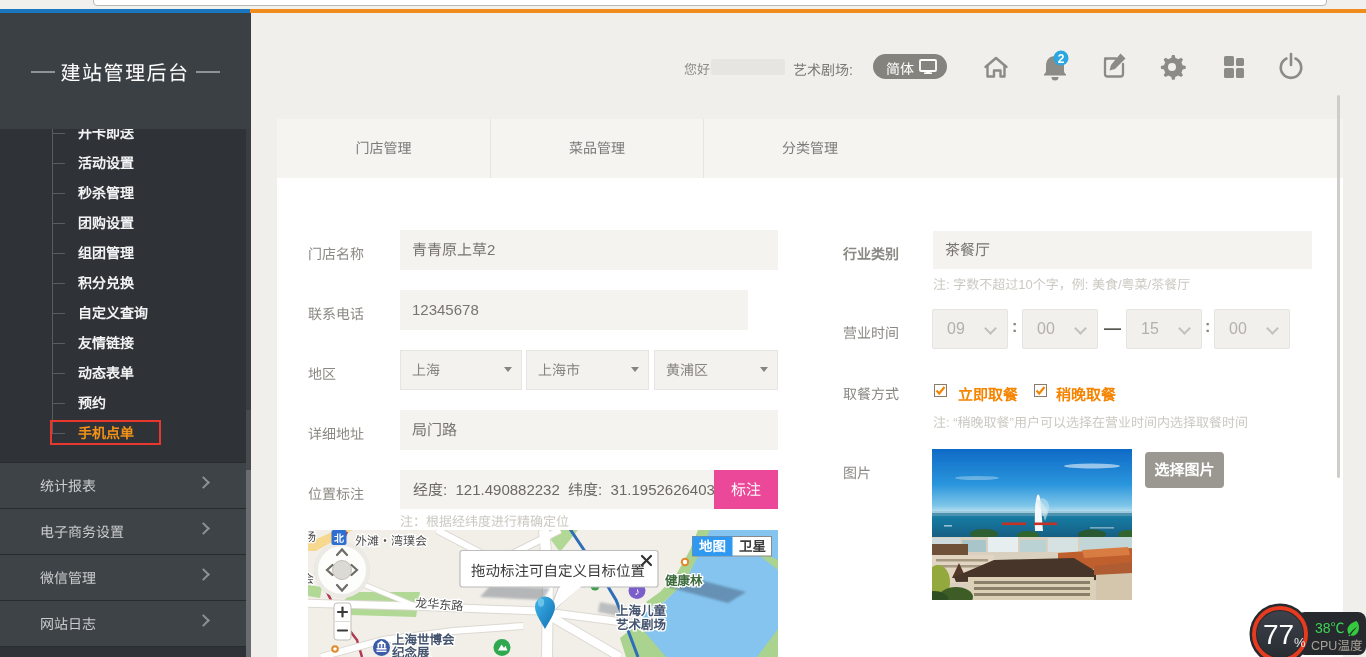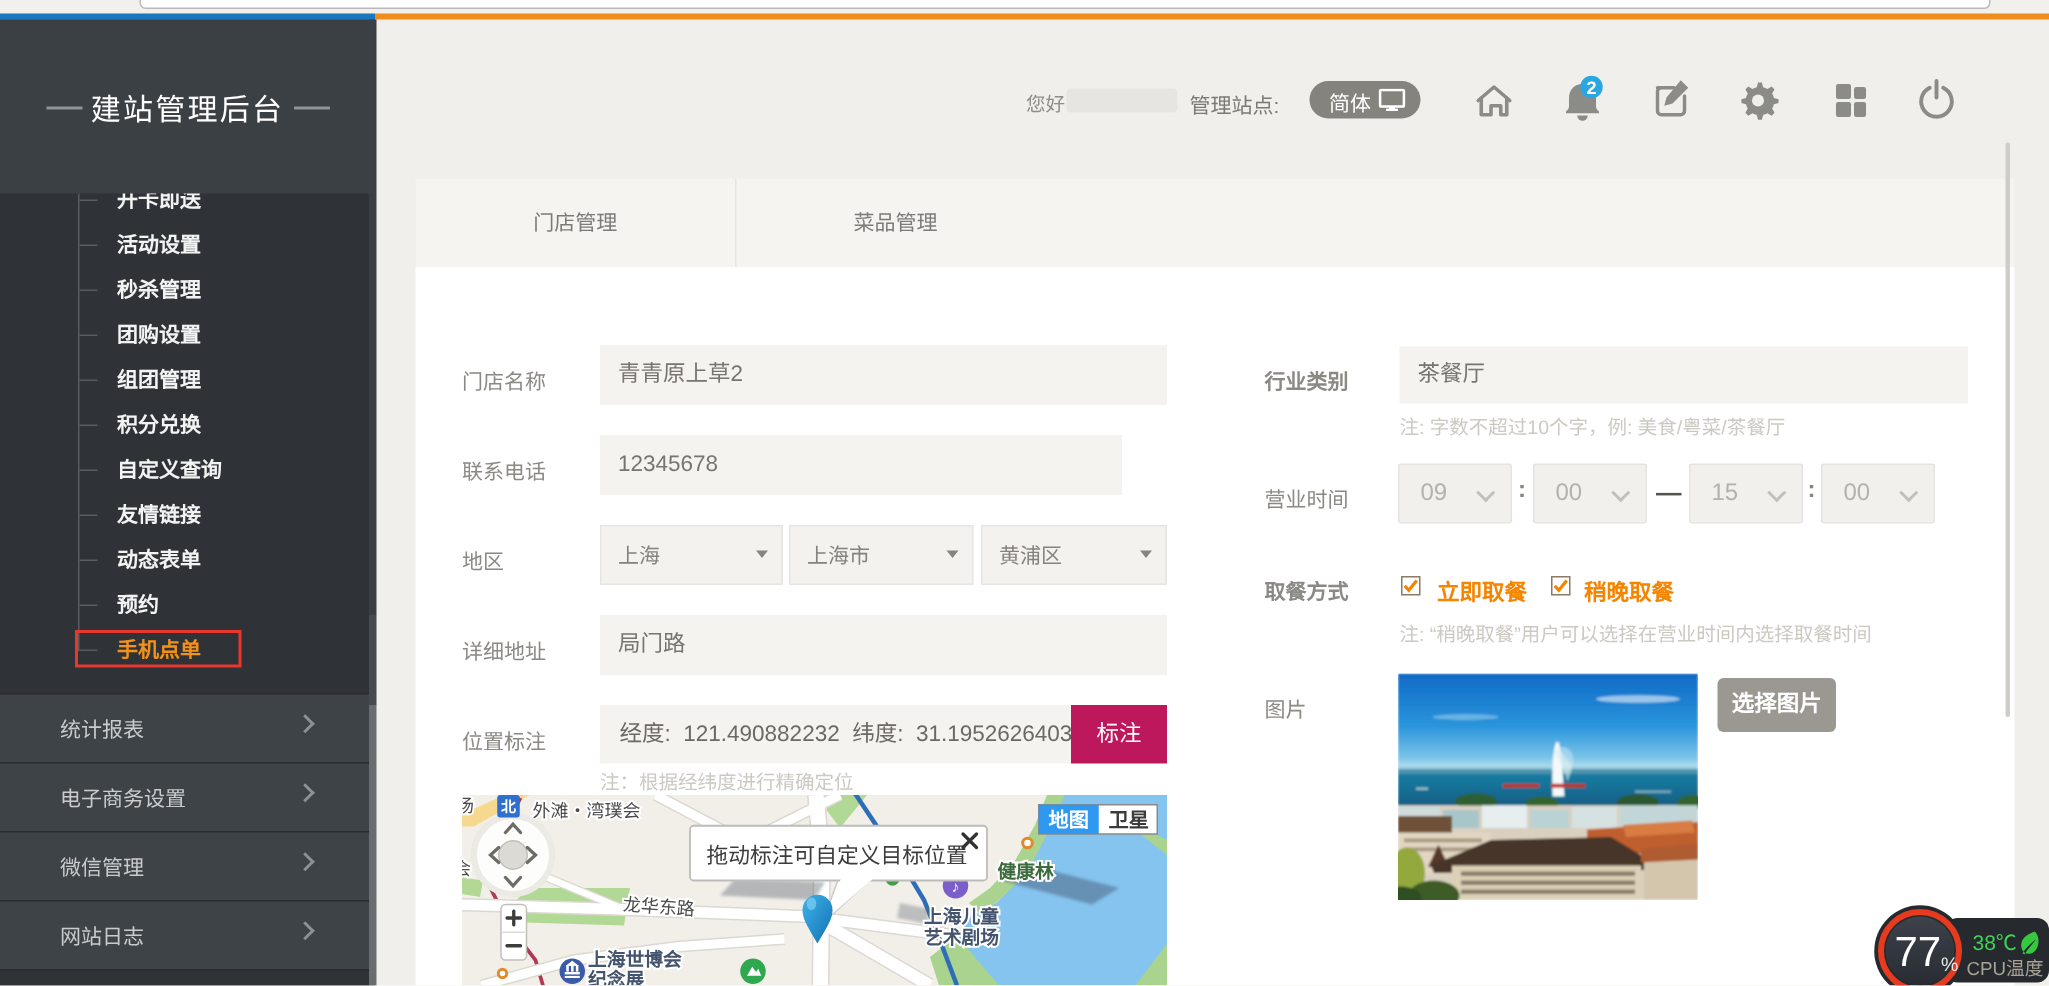--- a/index.html
+++ b/index.html
@@ -39,21 +39,21 @@
 .tab { position:absolute; top:0; width:213px; height:59px; line-height:59px; text-align:center; color:#7b7b79; font-size:14px; border-left:1px solid #e7e5e1; }
 .tab:first-child { border-left:none; }
 #panel { left:277px; top:178px; width:1066px; height:479px; background:#ffffff; }
 
 
 .flabel { position:absolute; color:#8b8984; font-size:14px; }
 .finput { position:absolute; background:#f5f3f0; color:#77756f; font-size:15px; }
 .fnote { position:absolute; color:#ccc9c3; font-size:13px; }
 .fsel { position:absolute; background:#f4f2ef; border:1px solid #e7e5e1; color:#85837d; font-size:14px; }
 .fsel .arr { position:absolute; right:9px; top:16px; width:0; height:0; border-left:4px solid transparent; border-right:4px solid transparent; border-top:5px solid #868480; }
-.gbtn { position:absolute; background:#be185d; color:#fff; font-size:15px; text-align:center; }
+.gbtn { position:absolute; background:#ec4899; color:#fff; font-size:15px; text-align:center; }
 
 
 .tsel { position:absolute; width:76px; height:40px; background:#f2f0ed; border:1px solid #e6e4e0; border-radius:2px; color:#b3b1ac; font-size:16px; }
 .tsel .num { position:absolute; left:14px; top:10px; }
 .tsel .chv { position:absolute; right:12px; top:14px; width:9px; height:9px; border-left:2px solid #c2c0bb; border-bottom:2px solid #c2c0bb; transform:rotate(-45deg); }
 .cbox { position:absolute; width:13px; height:13px; background:#fff; border:1px solid #8a7a66; }
 .cbox svg { position:absolute; left:0px; top:0px; }
 .olabel { position:absolute; color:#f58400; font-size:15px; font-weight:bold; }
 
 #cpuwidget { left:1249px; top:603px; width:117px; height:54px; overflow:hidden; }
@@ -100,21 +100,21 @@
 <div class="abs sec" style="top:508px;"><span class="t">电子商务设置</span><span class="ch"></span></div>
 <div class="abs sec" style="top:554px;"><span class="t">微信管理</span><span class="ch"></span></div>
 <div class="abs sec" style="top:600px;"><span class="t">网站日志</span><span class="ch"></span></div>
 <div class="abs" style="left:0;top:646px;width:246px;height:11px;background:#2f3337;border-top:1px solid #292c2f;"></div>
 <div class="abs" id="sidescroll1"></div>
 <div class="abs" id="sidescroll2"></div>
 <div class="abs" id="sidescroll3"></div>
 
 <div class="abs" id="greet">您好</div>
 <div class="abs" id="redact"></div>
-<div class="abs" id="sitelabel">管理站点:</div>
+<div class="abs" id="sitelabel">艺术剧场:</div>
 <div class="abs" id="langpill">
     <span class="txt">简体</span>
 <svg style="position:absolute;right:10px;top:5px;" width="18" height="15" viewBox="0 0 18 15">
 <rect x="1" y="1" width="16" height="11" rx="1" fill="none" stroke="#ffffff" stroke-width="1.8"></rect>
 <rect x="7" y="12" width="4" height="2" fill="#ffffff"></rect>
       <rect x="5" y="13.4" width="8" height="1.6" fill="#ffffff"></rect>
 </svg>
   </div>
 <div class="abs" style="left:975px;top:45px;width:340px;height:45px;">
 <svg width="340" height="45" viewBox="0 0 340 45" fill="none">
@@ -151,20 +151,21 @@
   <g stroke="#8b8b87" stroke-width="2.6" fill="none" stroke-linecap="round">
     <path d="M311.5 13.5 A10.2 10.2 0 1 0 320.5 13.5"></path>
     <path d="M316 9 V20"></path>
   </g>
 </svg>
 </div>
 
 <div class="abs" id="tabbar">
   <div class="tab" style="left:0;">门店管理</div>
   <div class="tab" style="left:213px;">菜品管理</div>
+  <div class="tab" style="left:426px;">分类管理</div>
 </div>
 <div class="abs" id="panel"></div>
 
 <div id="leftform">
   <div class="flabel" style="left:308px;top:243px;">门店名称</div>
   <div class="finput" style="left:400px;top:230px;width:378px;height:40px;line-height:40px;"><span style="margin-left:12px;">青青原上草2</span></div>
   <div class="flabel" style="left:308px;top:303px;">联系电话</div>
   <div class="finput" style="left:400px;top:290px;width:348px;height:40px;line-height:40px;"><span style="margin-left:12px;">12345678</span></div>
   <div class="flabel" style="left:308px;top:363px;">地区</div>
   <div class="fsel" style="left:400px;top:350px;width:122px;height:40px;line-height:38px;"><span style="margin-left:11px;">上海</span><span class="arr"></span></div>
@@ -195,21 +196,21 @@
   <div class="abs" style="left:1104px;top:319px;color:#55534e;font-size:17px;font-weight:bold;">—</div>
   <div class="tsel" style="left:1126px;top:309px;">
       <span class="num">15</span>
       <span class="chv"></span>
     </div>
   <div class="abs" style="left:1205px;top:318px;color:#86847e;font-size:16px;font-weight:bold;">:</div>
   <div class="tsel" style="left:1214px;top:309px;">
       <span class="num">00</span>
       <span class="chv"></span>
     </div>
-  <div class="flabel" style="left:843px;top:383px;font-weight:bold;">取餐方式</div>
+  <div class="flabel" style="left:843px;top:383px;">取餐方式</div>
   <div class="cbox" style="left:934px;top:384px;">
       <svg width="11" height="11" viewBox="0 0 11 11">
         <path d="M1.5 5.5 L4.2 8.5 L9.5 2" stroke="#f58400" stroke-width="2.2" fill="none"></path>
       </svg>
     </div>
   <div class="olabel" style="left:958px;top:383px;">立即取餐</div>
   <div class="cbox" style="left:1034px;top:384px;">
       <svg width="11" height="11" viewBox="0 0 11 11">
         <path d="M1.5 5.5 L4.2 8.5 L9.5 2" stroke="#f58400" stroke-width="2.2" fill="none"></path>
       </svg>

